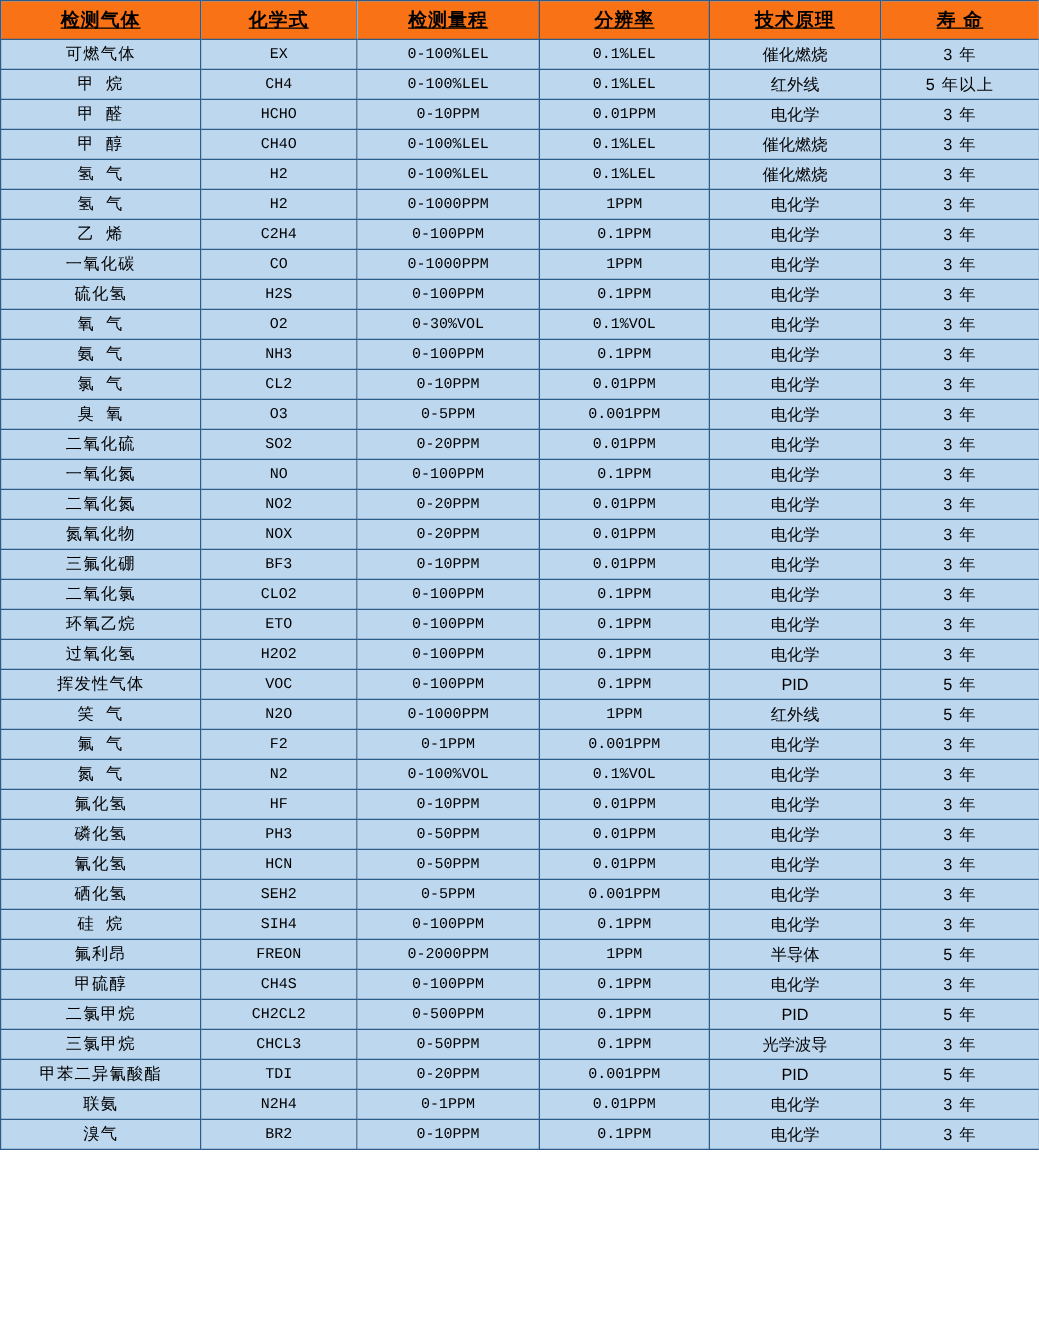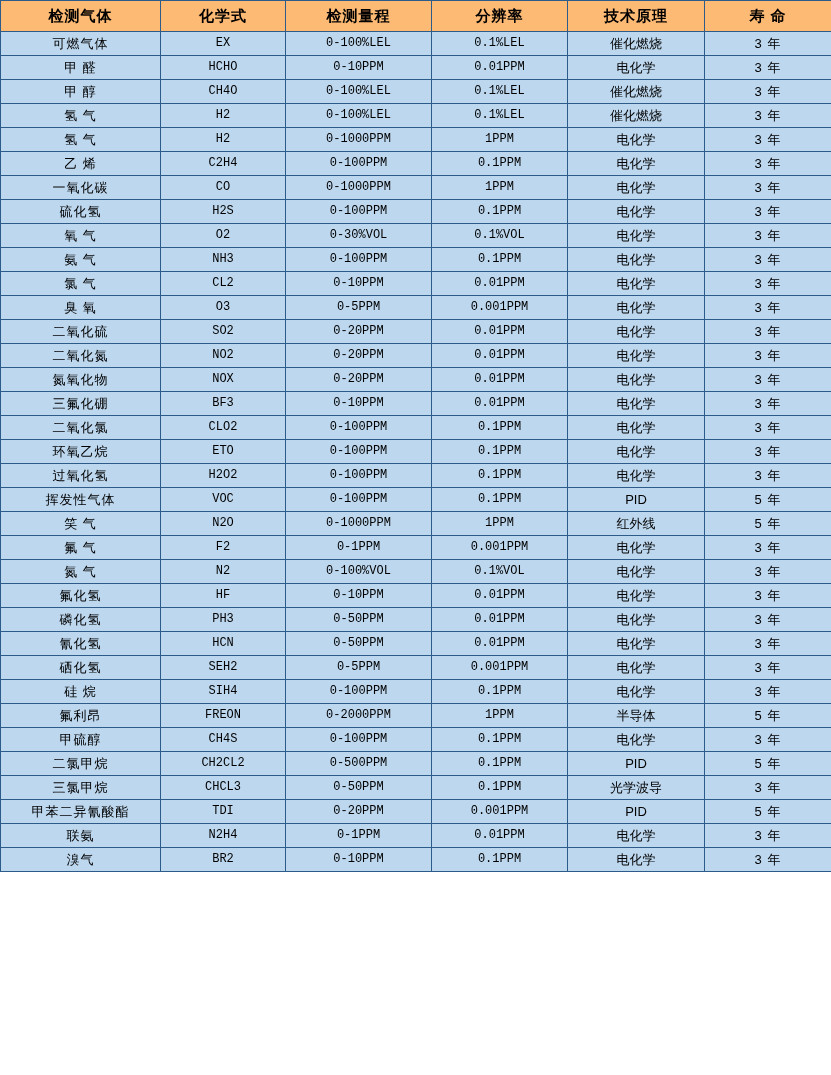--- a/index.html
+++ b/index.html
@@ -26,35 +26,37 @@
   #gas-table th,
   #gas-table td {
     border: 1px solid #2e5c8a;
     text-align: center;
     vertical-align: middle;
     color: #000000;
     white-space: nowrap;
     overflow: hidden;
   }
   #gas-table thead th {
-    background: #fdba74;
+    background: #f97316;
     height: 28px;
     font-size: 15px;
     font-weight: bold;
     letter-spacing: 1px;
+    text-decoration: underline;
   }
   #gas-table tbody td {
     background: #bdd7ee;
     height: 21px;
     line-height: 21px;
     font-size: 13px;
     font-weight: normal;
   }
   #gas-table tbody td.name {
     letter-spacing: 1px;
+    font-family: Liberation Mono, monospace;
   }
   #gas-table tbody td.formula,
   #gas-table tbody td.range,
   #gas-table tbody td.resolution {
     font-family: "Liberation Mono", "DejaVu Sans Mono", monospace;
     font-size: 12px;
     letter-spacing: 0px;
   }
   #gas-table tbody td.life {
     letter-spacing: 1px;
@@ -85,20 +87,28 @@
   <tbody id="table-body">
       <tr>
         <td class="name">可燃气体</td>
         <td class="formula">EX</td>
         <td class="range">0-100%LEL</td>
         <td class="resolution">0.1%LEL</td>
         <td class="principle">催化燃烧</td>
         <td class="life">3 年</td>
       </tr>
       <tr>
+        <td class="name">甲 烷</td>
+        <td class="formula">CH4</td>
+        <td class="range">0-100%LEL</td>
+        <td class="resolution">0.1%LEL</td>
+        <td class="principle">红外线</td>
+        <td class="life">5 年以上</td>
+      </tr>
+      <tr>
         <td class="name">甲 醛</td>
         <td class="formula">HCHO</td>
         <td class="range">0-10PPM</td>
         <td class="resolution">0.01PPM</td>
         <td class="principle">电化学</td>
         <td class="life">3 年</td>
       </tr>
       <tr>
         <td class="name">甲 醇</td>
         <td class="formula">CH4O</td>
@@ -181,20 +191,28 @@
       </tr>
       <tr>
         <td class="name">二氧化硫</td>
         <td class="formula">SO2</td>
         <td class="range">0-20PPM</td>
         <td class="resolution">0.01PPM</td>
         <td class="principle">电化学</td>
         <td class="life">3 年</td>
       </tr>
       <tr>
+        <td class="name">一氧化氮</td>
+        <td class="formula">NO</td>
+        <td class="range">0-100PPM</td>
+        <td class="resolution">0.1PPM</td>
+        <td class="principle">电化学</td>
+        <td class="life">3 年</td>
+      </tr>
+      <tr>
         <td class="name">二氧化氮</td>
         <td class="formula">NO2</td>
         <td class="range">0-20PPM</td>
         <td class="resolution">0.01PPM</td>
         <td class="principle">电化学</td>
         <td class="life">3 年</td>
       </tr>
       <tr>
         <td class="name">氮氧化物</td>
         <td class="formula">NOX</td>

